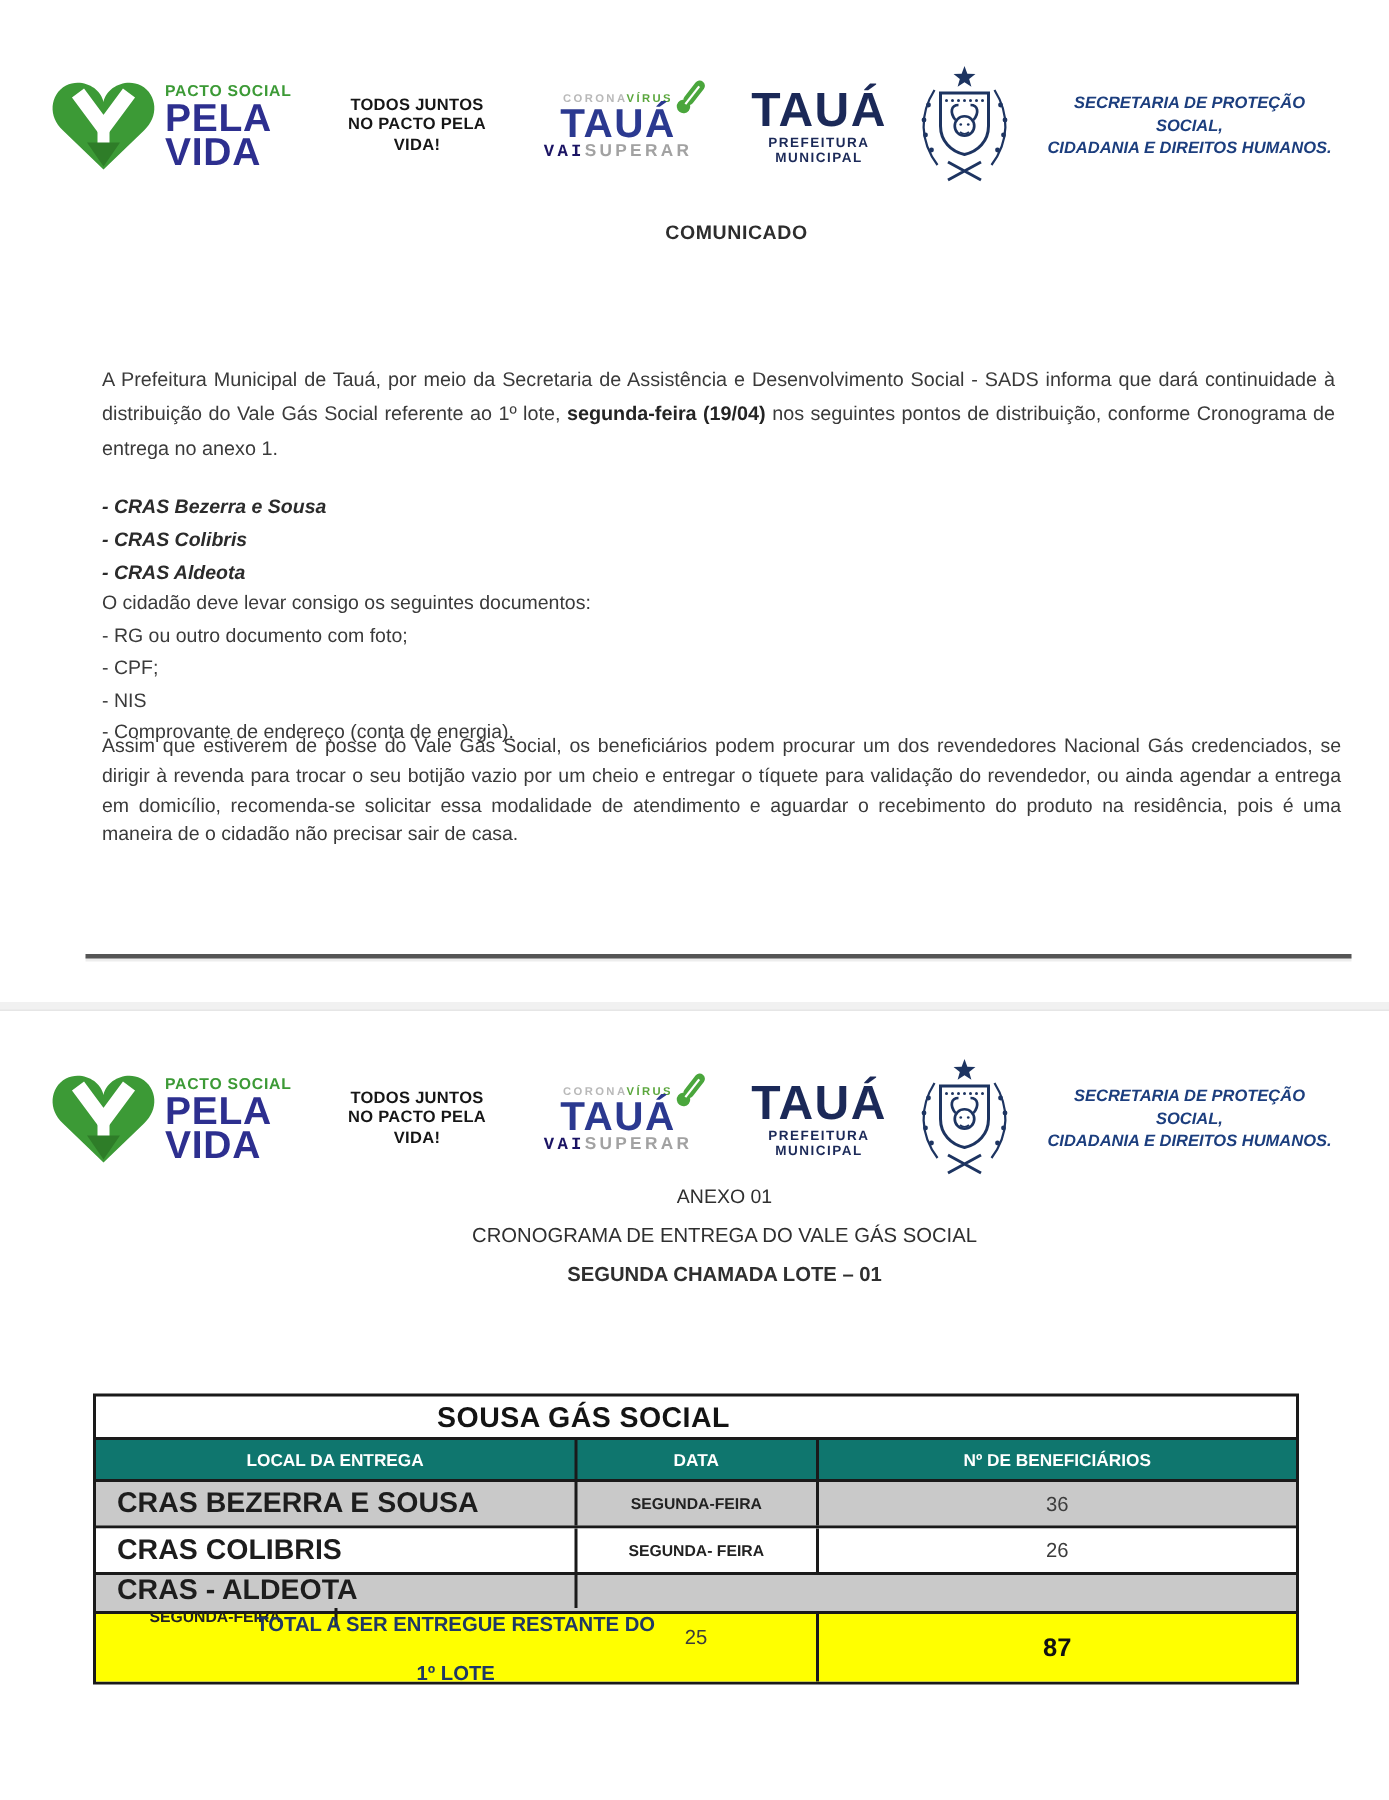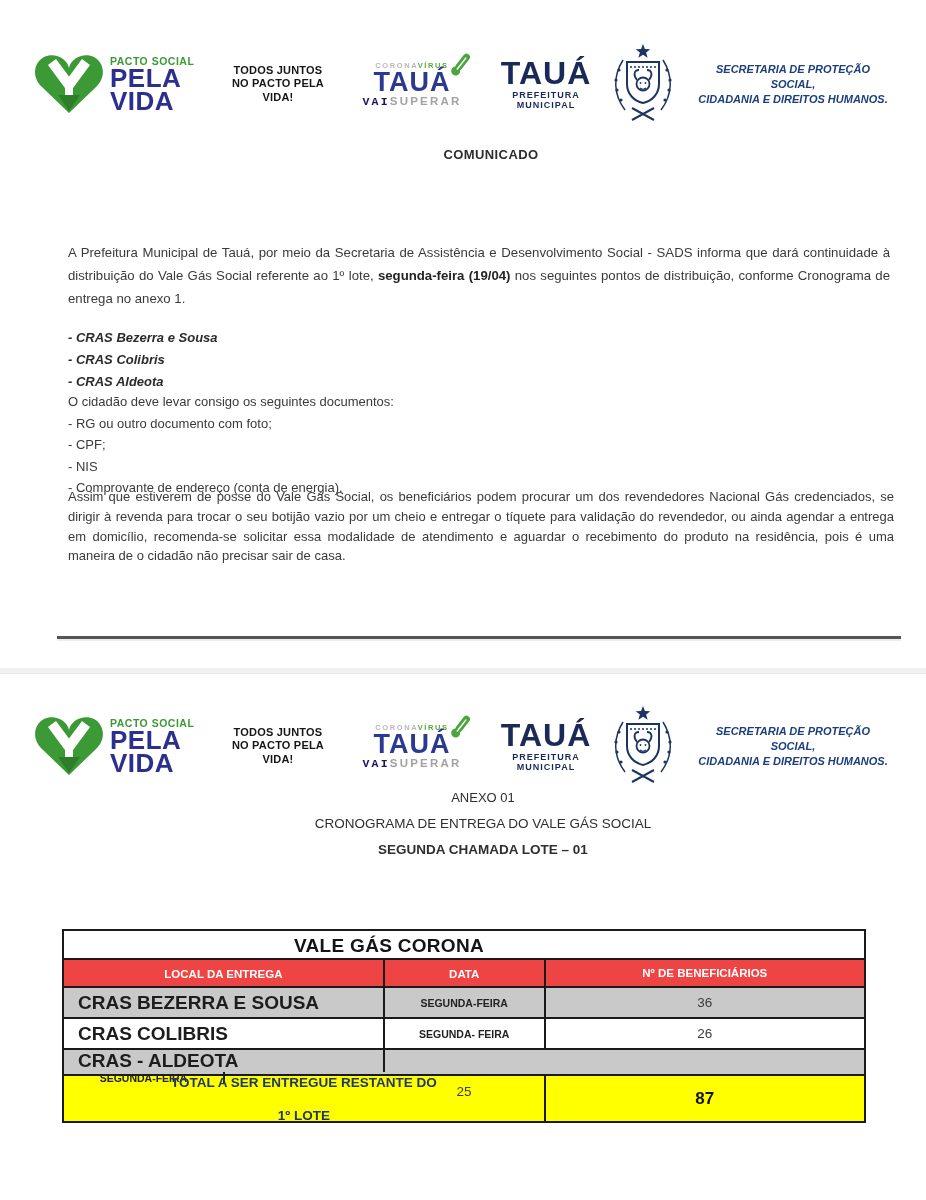--- a/index.html
+++ b/index.html
@@ -45,21 +45,21 @@
   .band { position:absolute; top:668px; left:0; width:926px; height:6px; background:#f1f1f1; border-bottom:1px solid #e6e6e6; }
   
   .anexo { position:absolute; top:790px; left:0; width:926px; text-align:center; padding-left:40px; color:#2f2f2f; }
   .anexo-l1 { font-size:13px; margin-bottom:11px; }
   .anexo-l2 { font-size:13.5px; margin-bottom:11px; }
   .anexo-l3 { font-size:13.5px; font-weight:bold; }
   
   .vtable { position:absolute; top:929px; left:62px; width:804px; border:2px solid #1a1a1a; background:#fff; }
   .t-title { height:29px; line-height:29px; text-align:center; padding-right:150px;
     font-size:19px; font-weight:bold; color:#141414; letter-spacing:.3px; border-bottom:2px solid #1a1a1a; }
-  .t-head { display:flex; background:#ef4444; color:#fff; height:28px; align-items:center;
+  .t-head { display:flex; background:#0f766e; color:#fff; height:28px; align-items:flex-start;
     border-bottom:2px solid #1a1a1a; font-weight:bold; font-size:11.5px; }
   .t-row { display:flex; height:31px; align-items:center; border-bottom:2px solid #1a1a1a; }
   .t-row.r3 { height:26px;flex-direction:column; }
   .bg-gray { background:#c9c9c9; } .bg-white { background:#ffffff; }
   .c1 { width:40.1%; } .c2 { width:20.1%; } .c3 { flex:1; }
   .t-head .c1, .t-head .c2, .t-head .c3 { text-align:center; }
   .t-head .c1, .t-head .c2 { border-right:2px solid #1a1a1a; align-self:stretch; line-height:28px; }
   .t-head .c3 { line-height:28px; }
   .cell-local { text-align:left; padding-left:14px; font-weight:bold; font-size:19px; color:#1d1d1d;
     border-right:2px solid #1a1a1a; align-self:stretch; display:flex; align-items:center; }
@@ -237,21 +237,21 @@
     </div>
   </div>
 
   <div class="anexo">
     <div class="anexo-l1">ANEXO 01</div>
     <div class="anexo-l2">CRONOGRAMA DE ENTREGA DO VALE GÁS SOCIAL</div>
     <div class="anexo-l3">SEGUNDA CHAMADA LOTE – 01</div>
   </div>
 
   <div class="vtable">
-    <div class="t-title">VALE GÁS CORONA</div>
+    <div class="t-title">SOUSA GÁS SOCIAL</div>
     <div class="t-head">
       <div class="c1">LOCAL DA ENTREGA</div>
       <div class="c2">DATA</div>
       <div class="c3">Nº DE BENEFICIÁRIOS</div>
     </div>
     <div class="t-row bg-gray">
       <div class="c1 cell-local">CRAS BEZERRA E SOUSA</div>
       <div class="c2 cell-data">SEGUNDA-FEIRA</div>
       <div class="c3 cell-num">36</div>
     </div>

